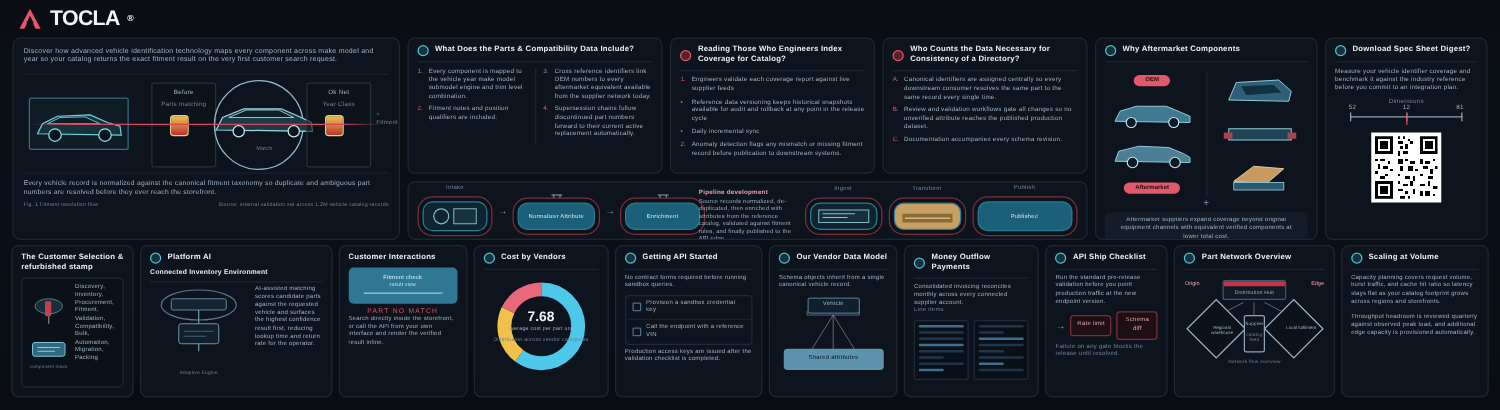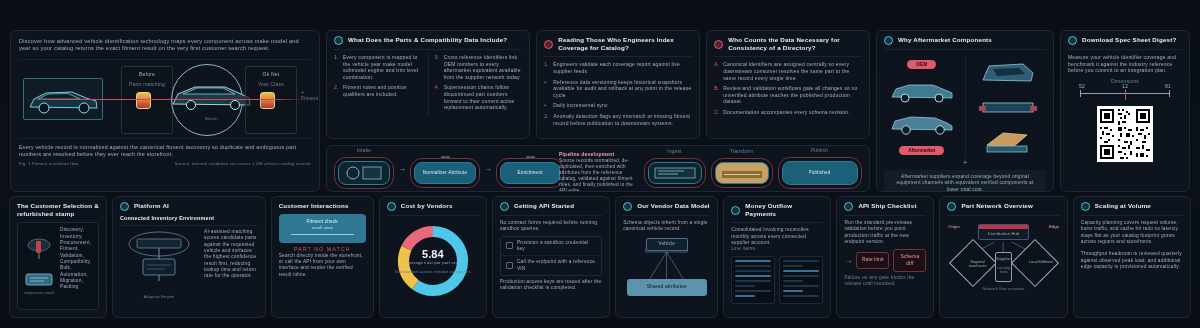--- a/index.html
+++ b/index.html
@@ -182,20 +182,30 @@
   .jar .t { font-size:3.6px; text-align:center; padding-top:4px; }
   .hier .cap2 { position:absolute; bottom:0; left:0; right:0; text-align:center; font-size:3.8px; }
   .sidelbl { position:absolute; font-size:4.4px; color:#e8a0ad; filter:blur(.4px); }
 </style>
 </head>
 <body>
 
 <div class="page">
 
   <div class="topbar">
+    <div class="logo">
+      <span class="logomark">
+        <svg width="20" height="18" viewBox="0 0 20 18">
+          <path d="M10 1 L18.5 17 L14.5 17 L10 8 L5.5 17 L1.5 17 Z" fill="#e8556b"></path>
+          <path d="M10 6.5 L13 12.5 L7 12.5 Z" fill="#0a0e14"></path>
+        </svg>
+      </span>
+      <span class="logotext">TOCLA</span>
+      <sup class="logotext" style="font-size:7px">®</sup>
+    </div>
   </div>
 
   <div class="upper">
 
     <div class="card hero">
       <div class="lede">
         <span class="t">Discover how advanced vehicle identification technology maps every component across make model and year so your catalog returns the exact fitment result on the very first customer search request.</span>
       </div>
 
       <div class="heroviz">
@@ -621,21 +631,21 @@
       <div class="donutwrap">
         <div class="donut">
           <span class="t dim arclabel"></span>
           <svg width="78" height="78" viewBox="0 0 42 42">
             <circle cx="21" cy="21" r="15.9" fill="none" stroke="#0e141d" stroke-width="6"></circle>
             <circle id="seg1" cx="21" cy="21" r="15.9" fill="none" stroke="#4ec8e8" stroke-width="6" stroke-dasharray="60.00 40.00" stroke-dashoffset="0.00"></circle>
             <circle id="seg2" cx="21" cy="21" r="15.9" fill="none" stroke="#f0c24a" stroke-width="6" stroke-dasharray="22.00 78.00" stroke-dashoffset="-60.00"></circle>
             <circle id="seg3" cx="21" cy="21" r="15.9" fill="none" stroke="#e8697c" stroke-width="6" stroke-dasharray="18.00 82.00" stroke-dashoffset="-82.00"></circle>
           </svg>
           <div class="donutctr">
-            <span class="big">5.84</span>
+            <span class="big">7.68</span>
             <span class="t sm">average cost per part unit</span>
             <span class="t sm dim" style="margin-top:3px">Distribution across vendor categories</span>
           </div>
         </div>
       </div>
     </div>
 
     <div class="card lcard" style="flex:1.15">
       <div class="cardhead">
         <span class="bullet cy"></span>

